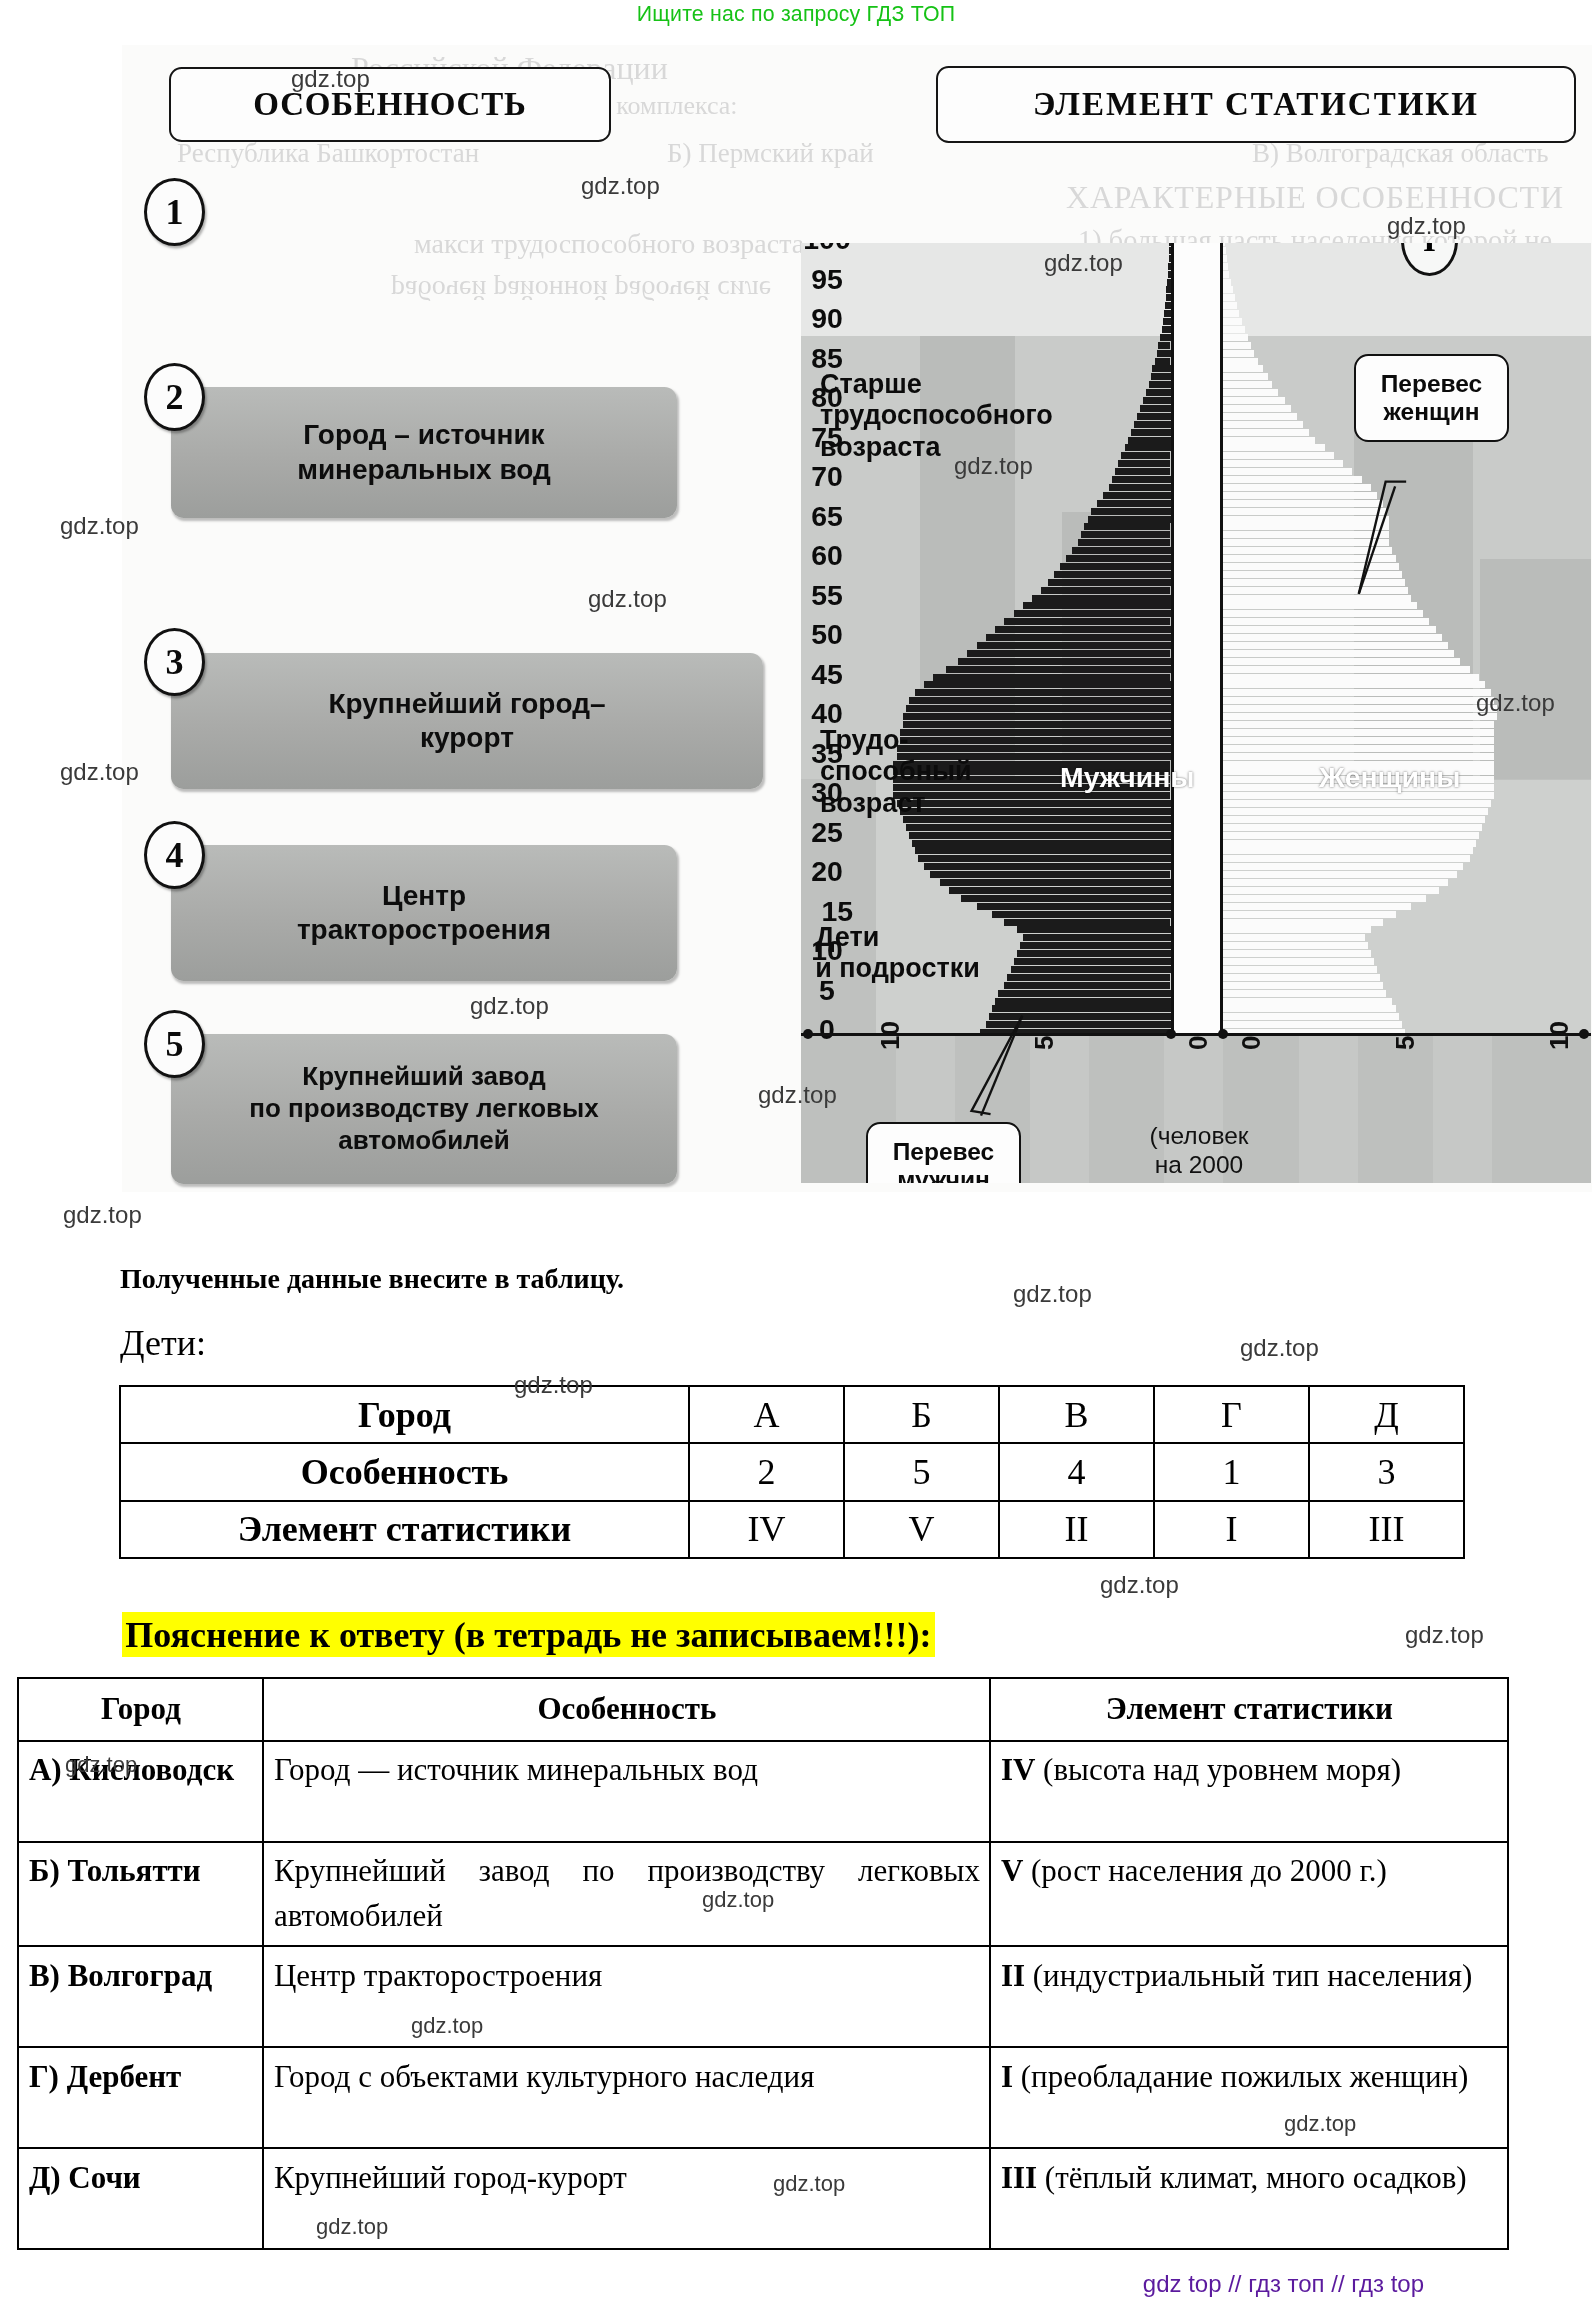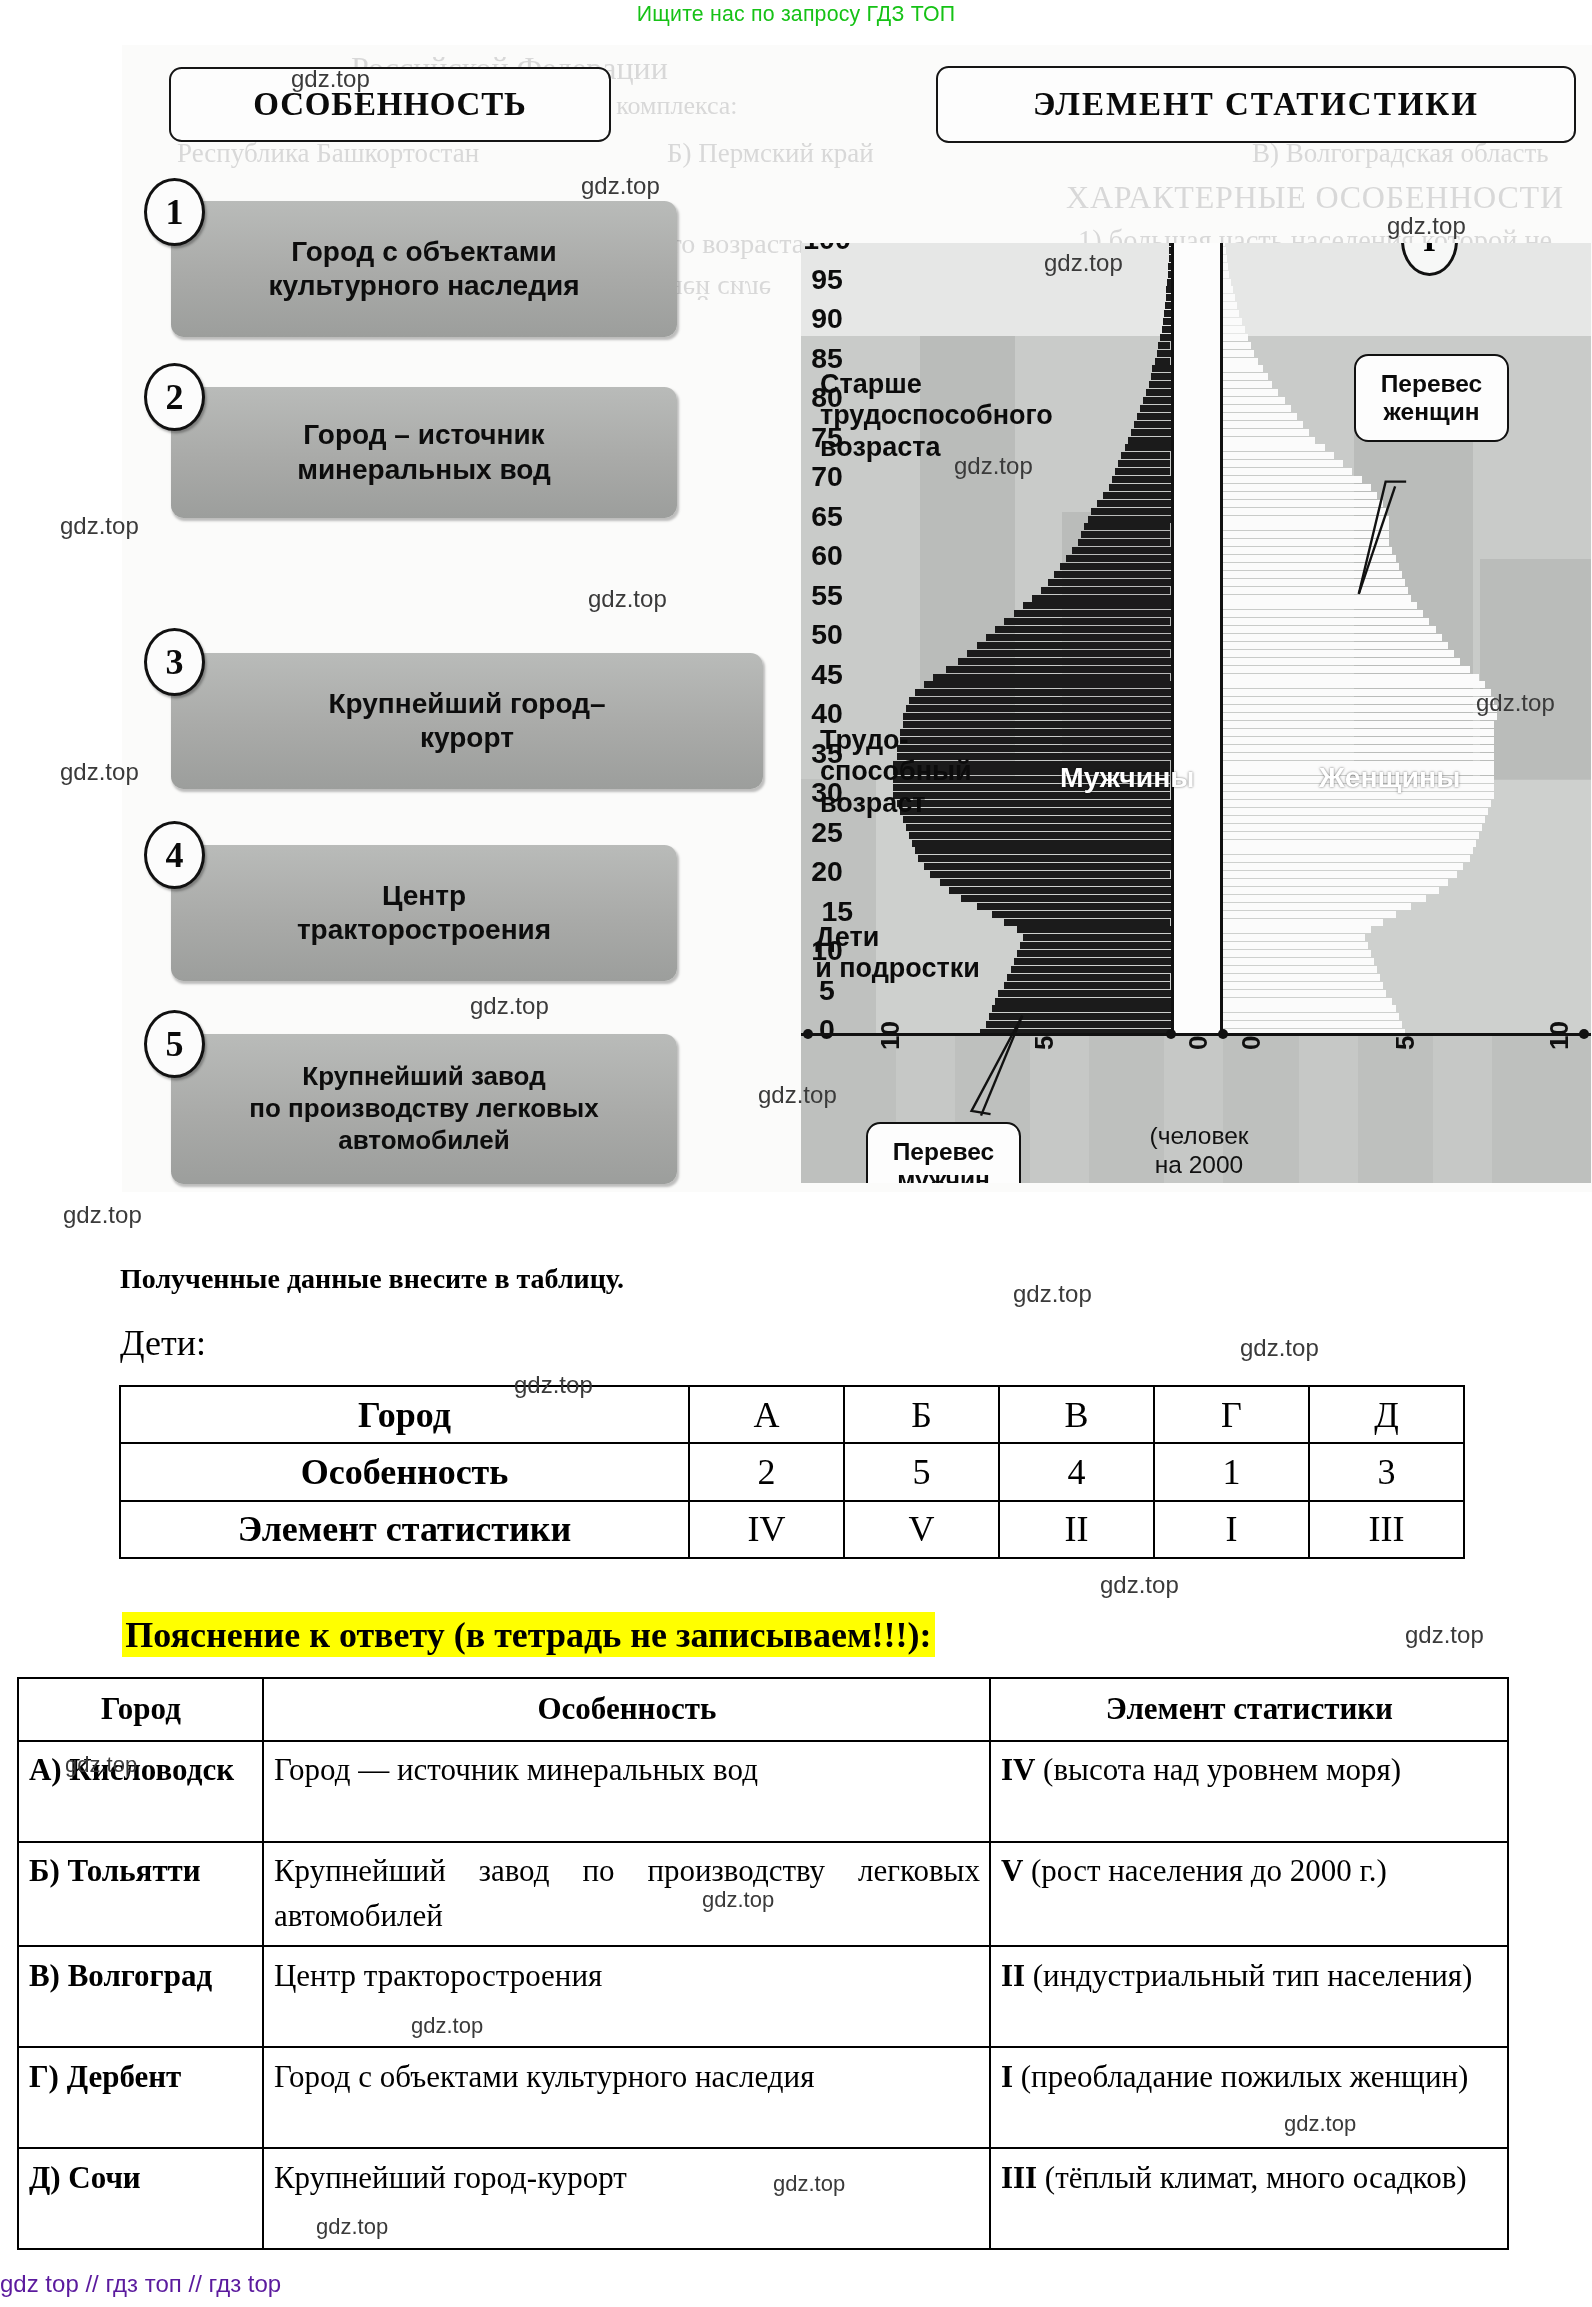--- a/index.html
+++ b/index.html
@@ -278,21 +278,21 @@
   table.expl td.city { font-weight: bold; }
   table.expl td.just { text-align: justify; text-align-last: left; }
   table.expl td.stat { text-align: justify; text-align-last: left; }
   table.expl td.stat b { font-weight: bold; }
 
   
   .footer {
     position: absolute;
     left: 0; top: 2270px;
     width: 1424px;
-    text-align: left;
+    text-align: right;
     font-family: "Liberation Sans", sans-serif;
     font-size: 24px;
     color: #5b1a9e;
   }
 
   
   .wm {
     position: absolute;
     font-family: "Liberation Sans", sans-serif;
     color: #3a3a3a;
@@ -317,24 +317,20 @@
   <div class="ghost" style="left:269px;top:229px;font-size:28px;transform:scaleY(-1);">рабочей районной рабочей силе</div>
   <div class="ghost" style="left:71px;top:357px;font-size:27px;">Ростове-на-Дону</div>
   <div class="ghost" style="left:956px;top:180px;font-size:28.4px;">1) большая часть населения которой не</div>
   <div class="ghost" style="left:980px;top:229px;font-size:28.4px;">2) являются добывающими</div>
   <div class="ghost" style="left:984px;top:278px;font-size:28.4px;">3) преобладают женщины</div>
 
   <div class="hdr-box" id="hdr-osob">ОСОБЕННОСТЬ</div>
   <div class="hdr-box" id="hdr-stat">ЭЛЕМЕНТ СТАТИСТИКИ</div>
 
   <div class="num-badge" style="left:22px;top:133px;">1</div>
-  <div class="card" style="left:49px;top:156px;width:506px;height:136px;">
-    <span style="white-space:pre-line;">Город с объектами
-культурного наследия</span>
-  </div>
 
   <div class="num-badge" style="left:22px;top:318px;">2</div>
   <div class="card" style="left:49px;top:342px;width:506px;height:131px;">
     <span style="white-space:pre-line;">Город – источник
 минеральных вод</span>
   </div>
 
   <div class="num-badge" style="left:22px;top:583px;">3</div>
   <div class="card" style="left:49px;top:608px;width:592px;height:136px;">
     <span style="white-space:pre-line;">Крупнейший город–

